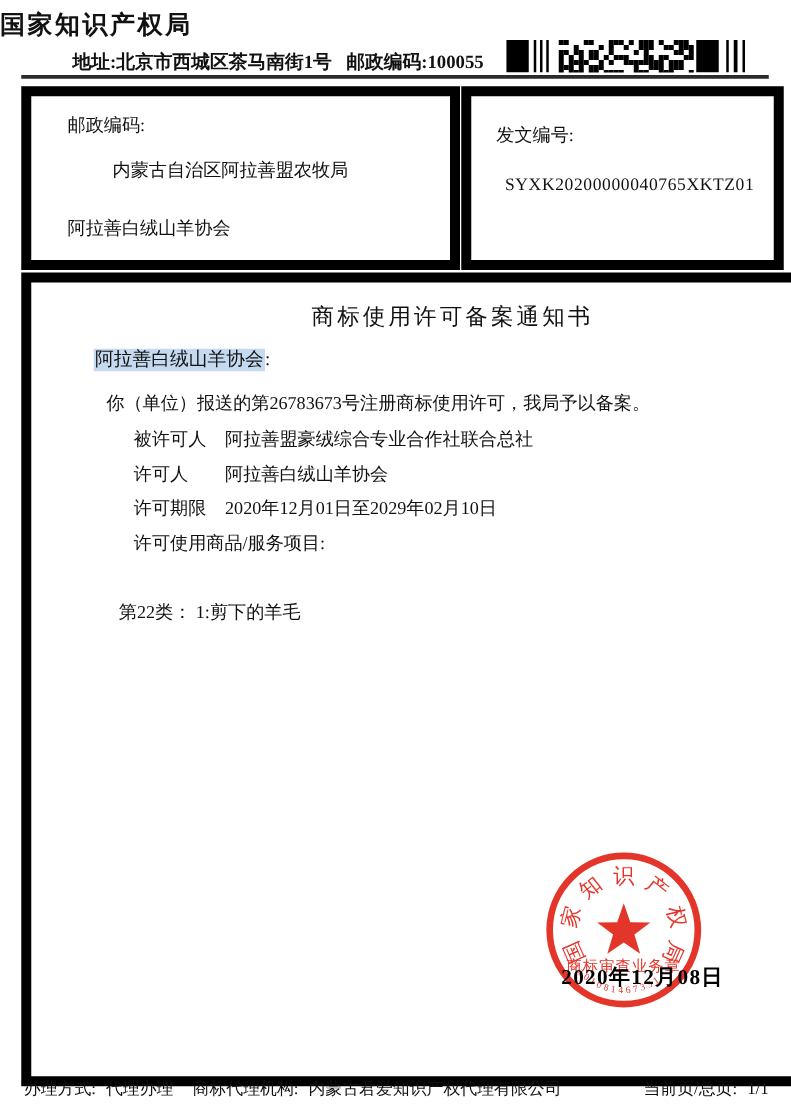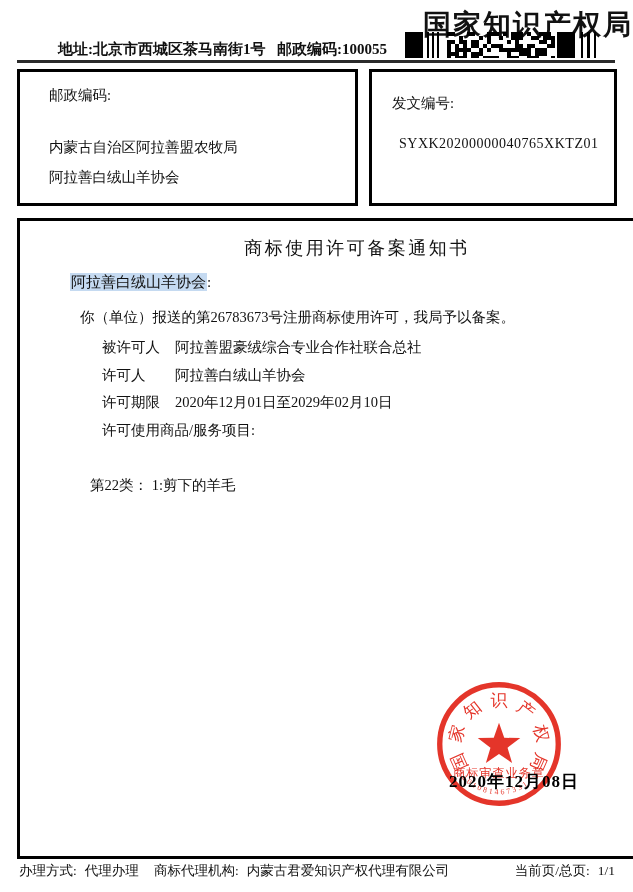--- a/index.html
+++ b/index.html
@@ -8,34 +8,34 @@
     width:633px;height:892px;
     margin:0 auto;
     background:#ffffff;
     font-family:"Liberation Serif","DejaVu Serif",serif;
     color:#111;
     overflow:hidden;
   }
   
   .org-title{
     position:absolute;top:6px;left:0;width:100%;
-    text-align:right;font-size:28px;font-weight:bold;letter-spacing:2px;
+    text-align:left;font-size:20px;font-weight:bold;letter-spacing:2px;
   }
   .addr-row{position:absolute;top:40px;left:0;width:100%;font-size:15px;font-weight:600;}
   .addr-label{position:absolute;left:19px;top:0;white-space:nowrap;margin-left:39px;}
   .postal-label{position:absolute;left:277px;top:0;white-space:nowrap;}
   .barcode{position:absolute;left:405px;top:-8px;width:203px;height:26px;}
   .top-rule{position:absolute;top:60px;left:17px;width:598px;height:3px;background:#2b2b2b;}
 
   
-  .box{position:absolute;border:3px solid #000000;background:#fff;}
+  .box{position:absolute;border:8px solid #000000;background:#fff;}
   .recipient-box{left:17px;top:69px;width:335px;height:131px;}
   .docnum-box{left:369px;top:69px;width:242px;height:131px;}
   .recipient-box .ln{position:absolute;left:29px;white-space:nowrap;font-size:14.5px;}
-  .rln1{top:14px;} .rln2{top:66px;} .rln3{top:96px;}
+  .rln1{top:14px;} .rln2{top:50px;margin-left:36px;} .rln3{top:96px;}
   .docnum-box .ln{position:absolute;white-space:nowrap;}
   .dln1{left:20px;top:22px;font-size:14.5px;}
   .dln2{left:27px;top:64px;font-size:14px;letter-spacing:.5px;}
 
   
   .notice-box{left:17px;top:218px;width:594px;height:635px;padding-left:40px;}
   .notice-title{margin:15px 0 0 0;text-align:center;font-size:18px;font-weight:400;letter-spacing:2.5px;}
   .addressee-line{margin:13px 0 16px 10px;font-size:15px;}
   .addressee-hl{background:#c5daf1;padding:1px 1px;}
   .notice-body{margin:10px 0 0 20px;font-size:14.5px;}

